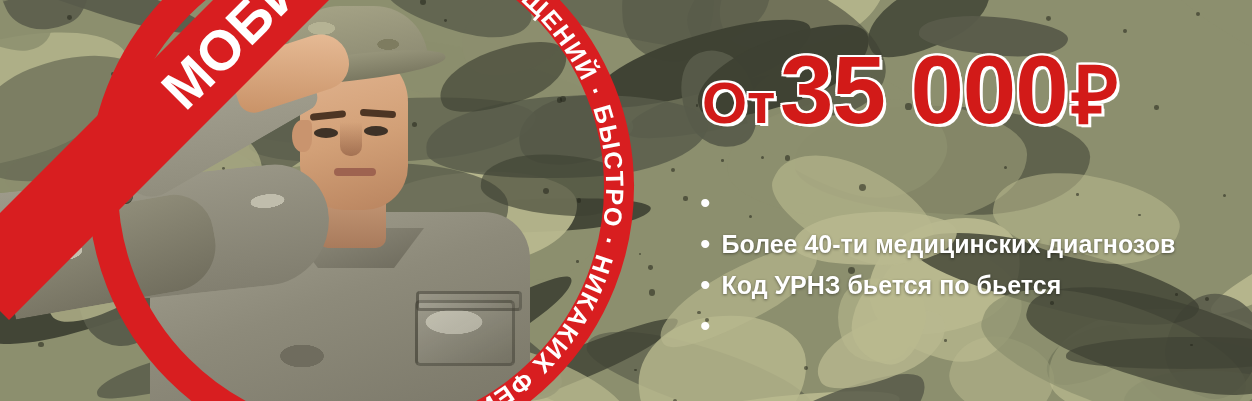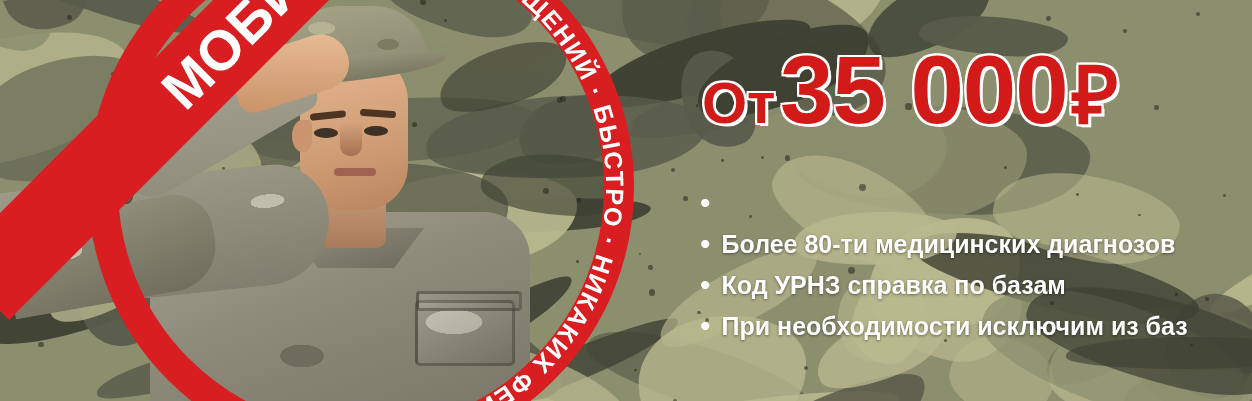--- a/index.html
+++ b/index.html
@@ -379,26 +379,25 @@
       <span class="p-amount">35 000</span>
       <span class="p-cur">₽</span>
     </div>
 
     <div class="bullets" id="bulletList">
         <div class="bullet">
           <span class="dot">•</span>
         </div>
         <div class="bullet">
           <span class="dot">•</span>
-          <span class="btxt">Более 80-ти медицинских диагнозов</span>
+          <span class="btxt">Более 40-ти медицинских диагнозов</span>
         </div>
         <div class="bullet">
           <span class="dot">•</span>
-          <span class="btxt">Код УРНЗ справка по базам</span>
+          <span class="btxt">Код УРНЗ бьется по бьется</span>
         </div>
         <div class="bullet">
           <span class="dot">•</span>
-          <span class="btxt">При необходимости исключим из баз</span>
         </div>
       </div>
 
   </div>
 </div>
 
 </body></html>

